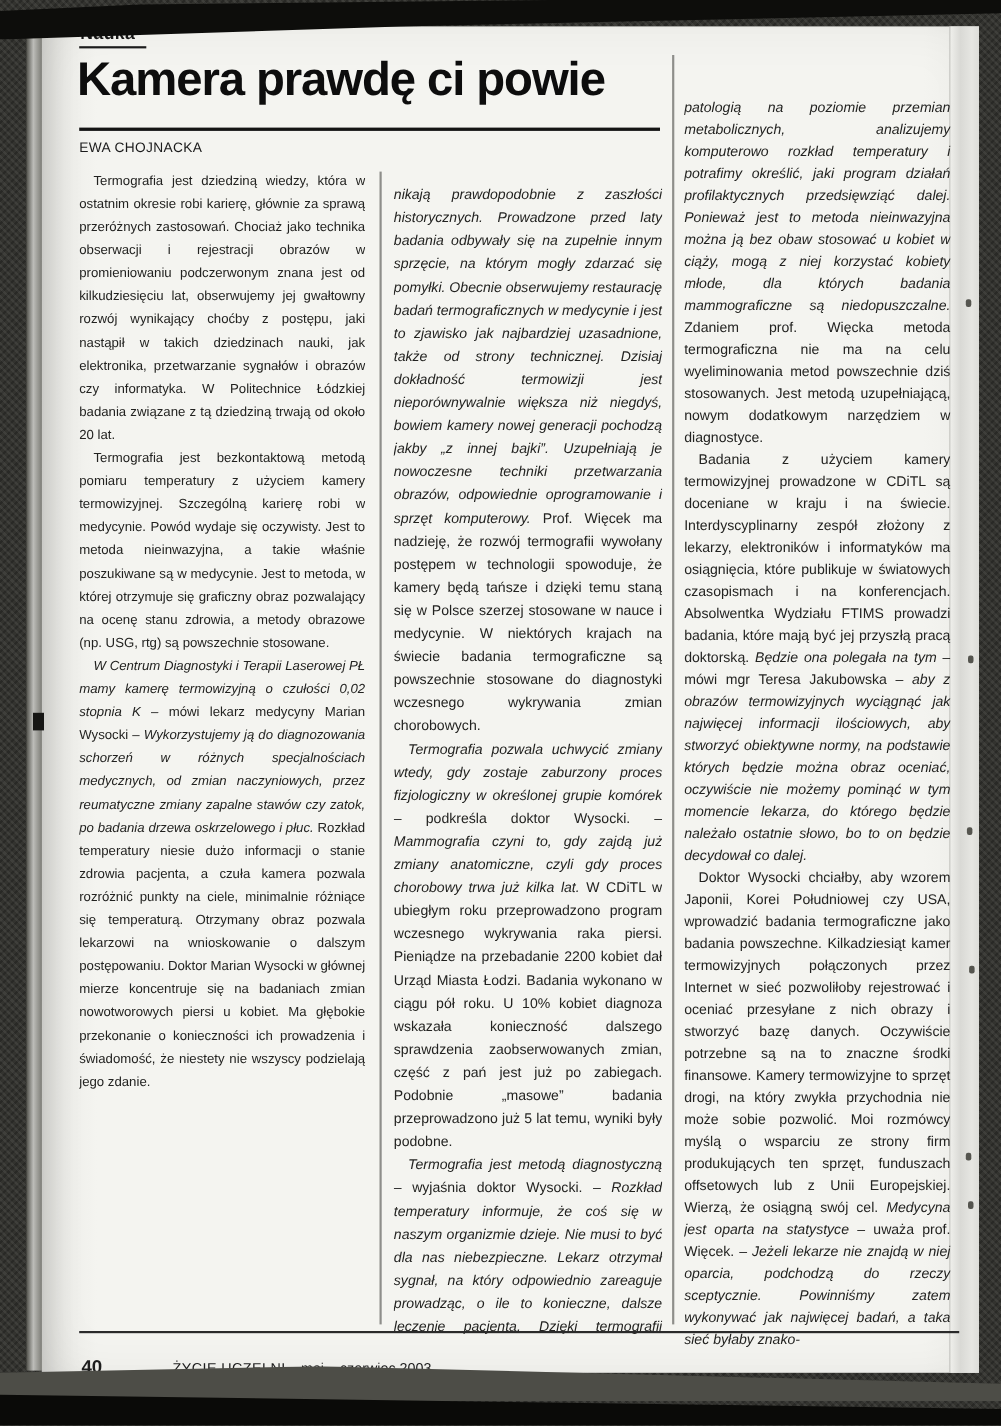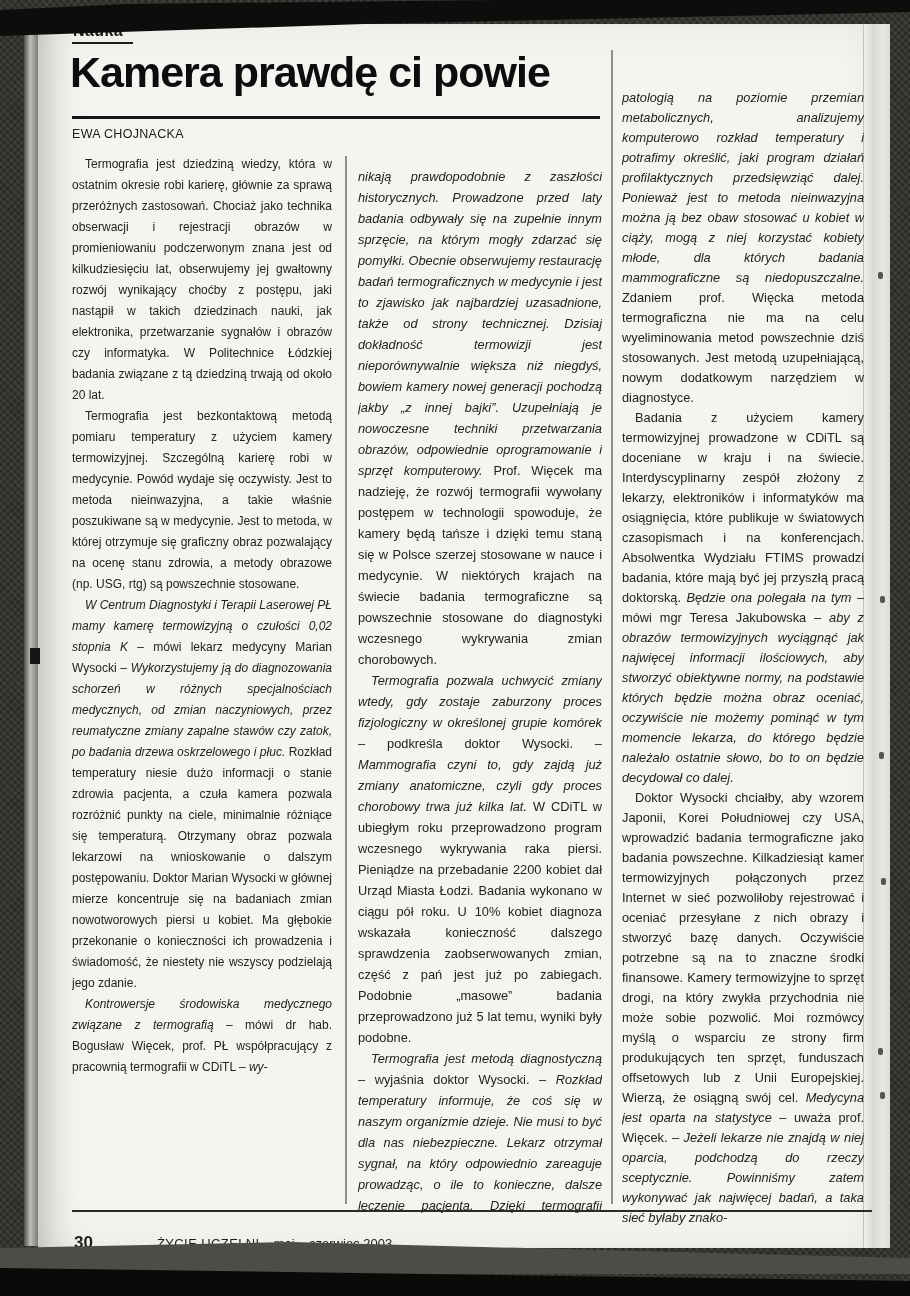--- a/index.html
+++ b/index.html
@@ -100,38 +100,37 @@
     <div class="section-label">Nauka</div>
 
     <h1 class="title">Kamera prawdę ci powie</h1>
     <div class="title-rule"></div>
     <div class="byline">EWA CHOJNACKA</div>
 
     <div class="col col1">
         <p class="para indent"><span class="seg">Termografia jest dziedziną wiedzy, która w ostatnim okresie robi karierę, głównie za sprawą przeróżnych zastosowań. Chociaż jako technika obserwacji i rejestracji obrazów w promieniowaniu podczerwonym znana jest od kilkudziesięciu lat, obserwujemy jej gwałtowny rozwój wynikający choćby z postępu, jaki nastąpił w takich dziedzinach nauki, jak elektronika, przetwarzanie sygnałów i obrazów czy informatyka. W Politechnice Łódzkiej badania związane z tą dziedziną trwają od około 20 lat.</span></p>
         <p class="para indent"><span class="seg">Termografia jest bezkontaktową metodą pomiaru temperatury z użyciem kamery termowizyjnej. Szczególną karierę robi w medycynie. Powód wydaje się oczywisty. Jest to metoda nieinwazyjna, a takie właśnie poszukiwane są w medycynie. Jest to metoda, w której otrzymuje się graficzny obraz pozwalający na ocenę stanu zdrowia, a metody obrazowe (np. USG, rtg) są powszechnie stosowane.</span></p>
         <p class="para indent"><span class="seg italic">W Centrum Diagnostyki i Terapii Laserowej PŁ mamy kamerę termowizyjną o czułości 0,02 stopnia K </span><span class="seg">– mówi lekarz medycyny Marian Wysocki – </span><span class="seg italic">Wykorzystujemy ją do diagnozowania schorzeń w różnych specjalnościach medycznych, od zmian naczyniowych, przez reumatyczne zmiany zapalne stawów czy zatok, po badania drzewa oskrzelowego i płuc. </span><span class="seg">Rozkład temperatury niesie dużo informacji o stanie zdrowia pacjenta, a czuła kamera pozwala rozróżnić punkty na ciele, minimalnie różniące się temperaturą. Otrzymany obraz pozwala lekarzowi na wnioskowanie o dalszym postępowaniu. Doktor Marian Wysocki w głównej mierze koncentruje się na badaniach zmian nowotworowych piersi u kobiet. Ma głębokie przekonanie o konieczności ich prowadzenia i świadomość, że niestety nie wszyscy podzielają jego zdanie.</span></p>
-        <p class="para indent"><span class="seg italic">Kontrowersje środowiska medycznego związane z termografią </span><span class="seg">– mówi dr hab. Bogusław Więcek, prof. PŁ współpracujący z pracownią termografii w CDiTL – </span><span class="seg italic">wy-</span></p>
       </div>
     <div class="divider divider1"></div>
     <div class="col col2">
         <p class="para"><span class="seg italic">nikają prawdopodobnie z zaszłości historycznych. Prowadzone przed laty badania odbywały się na zupełnie innym sprzęcie, na którym mogły zdarzać się pomyłki. Obecnie obserwujemy restaurację badań termograficznych w medycynie i jest to zjawisko jak najbardziej uzasadnione, także od strony technicznej. Dzisiaj dokładność termowizji jest nieporównywalnie większa niż niegdyś, bowiem kamery nowej generacji pochodzą jakby „z innej bajki”. Uzupełniają je nowoczesne techniki przetwarzania obrazów, odpowiednie oprogramowanie i sprzęt komputerowy. </span><span class="seg">Prof. Więcek ma nadzieję, że rozwój termografii wywołany postępem w technologii spowoduje, że kamery będą tańsze i dzięki temu staną się w Polsce szerzej stosowane w nauce i medycynie. W niektórych krajach na świecie badania termograficzne są powszechnie stosowane do diagnostyki wczesnego wykrywania zmian chorobowych.</span></p>
         <p class="para indent"><span class="seg italic">Termografia pozwala uchwycić zmiany wtedy, gdy zostaje zaburzony proces fizjologiczny w określonej grupie komórek </span><span class="seg">– podkreśla doktor Wysocki. – </span><span class="seg italic">Mammografia czyni to, gdy zajdą już zmiany anatomiczne, czyli gdy proces chorobowy trwa już kilka lat. </span><span class="seg">W CDiTL w ubiegłym roku przeprowadzono program wczesnego wykrywania raka piersi. Pieniądze na przebadanie 2200 kobiet dał Urząd Miasta Łodzi. Badania wykonano w ciągu pół roku. U 10% kobiet diagnoza wskazała konieczność dalszego sprawdzenia zaobserwowanych zmian, część z pań jest już po zabiegach. Podobnie „masowe” badania przeprowadzono już 5 lat temu, wyniki były podobne.</span></p>
         <p class="para indent"><span class="seg italic">Termografia jest metodą diagnostyczną </span><span class="seg">– wyjaśnia doktor Wysocki. – </span><span class="seg italic">Rozkład temperatury informuje, że coś się w naszym organizmie dzieje. Nie musi to być dla nas niebezpieczne. Lekarz otrzymał sygnał, na który odpowiednio zareaguje prowadząc, o ile to konieczne, dalsze leczenie pacjenta. Dzięki termografii wyłapujemy to, co jest</span></p>
       </div>
     <div class="divider divider2"></div>
     <div class="col col3">
         <p class="para"><span class="seg italic">patologią na poziomie przemian metabolicznych, analizujemy komputerowo rozkład temperatury i potrafimy określić, jaki program działań profilaktycznych przedsięwziąć dalej. Ponieważ jest to metoda nieinwazyjna można ją bez obaw stosować u kobiet w ciąży, mogą z niej korzystać kobiety młode, dla których badania mammograficzne są niedopuszczalne. </span><span class="seg">Zdaniem prof. Więcka metoda termograficzna nie ma na celu wyeliminowania metod powszechnie dziś stosowanych. Jest metodą uzupełniającą, nowym dodatkowym narzędziem w diagnostyce.</span></p>
         <p class="para indent"><span class="seg">Badania z użyciem kamery termowizyjnej prowadzone w CDiTL są doceniane w kraju i na świecie. Interdyscyplinarny zespół złożony z lekarzy, elektroników i informatyków ma osiągnięcia, które publikuje w światowych czasopismach i na konferencjach. Absolwentka Wydziału FTIMS prowadzi badania, które mają być jej przyszłą pracą doktorską. </span><span class="seg italic">Będzie ona polegała na tym </span><span class="seg">– mówi mgr Teresa Jakubowska – </span><span class="seg italic">aby z obrazów termowizyjnych wyciągnąć jak najwięcej informacji ilościowych, aby stworzyć obiektywne normy, na podstawie których będzie można obraz oceniać, oczywiście nie możemy pominąć w tym momencie lekarza, do którego będzie należało ostatnie słowo, bo to on będzie decydował co dalej.</span></p>
         <p class="para indent"><span class="seg">Doktor Wysocki chciałby, aby wzorem Japonii, Korei Południowej czy USA, wprowadzić badania termograficzne jako badania powszechne. Kilkadziesiąt kamer termowizyjnych połączonych przez Internet w sieć pozwoliłoby rejestrować i oceniać przesyłane z nich obrazy i stworzyć bazę danych. Oczywiście potrzebne są na to znaczne środki finansowe. Kamery termowizyjne to sprzęt drogi, na który zwykła przychodnia nie może sobie pozwolić. Moi rozmówcy myślą o wsparciu ze strony firm produkujących ten sprzęt, funduszach offsetowych lub z Unii Europejskiej. Wierzą, że osiągną swój cel. </span><span class="seg italic">Medycyna jest oparta na statystyce </span><span class="seg">– uważa prof. Więcek. – </span><span class="seg italic">Jeżeli lekarze nie znajdą w niej oparcia, podchodzą do rzeczy sceptycznie. Powinniśmy zatem wykonywać jak najwięcej badań, a taka sieć byłaby znako-</span></p>
       </div>
 
     <div class="footer-rule"></div>
     <div class="footer">
-      <span class="page-number">30</span>
+      <span class="page-number">40</span>
       <span class="publication">ŻYCIE UCZELNI</span>
       <span class="issue">maj – czerwiec 2003</span>
     </div>
   </div>
 
   <div class="top-band"></div>
   <div class="bottom-gray"></div>
   <div class="bottom-black"></div>
 
   <div class="speck speck-left"></div>

